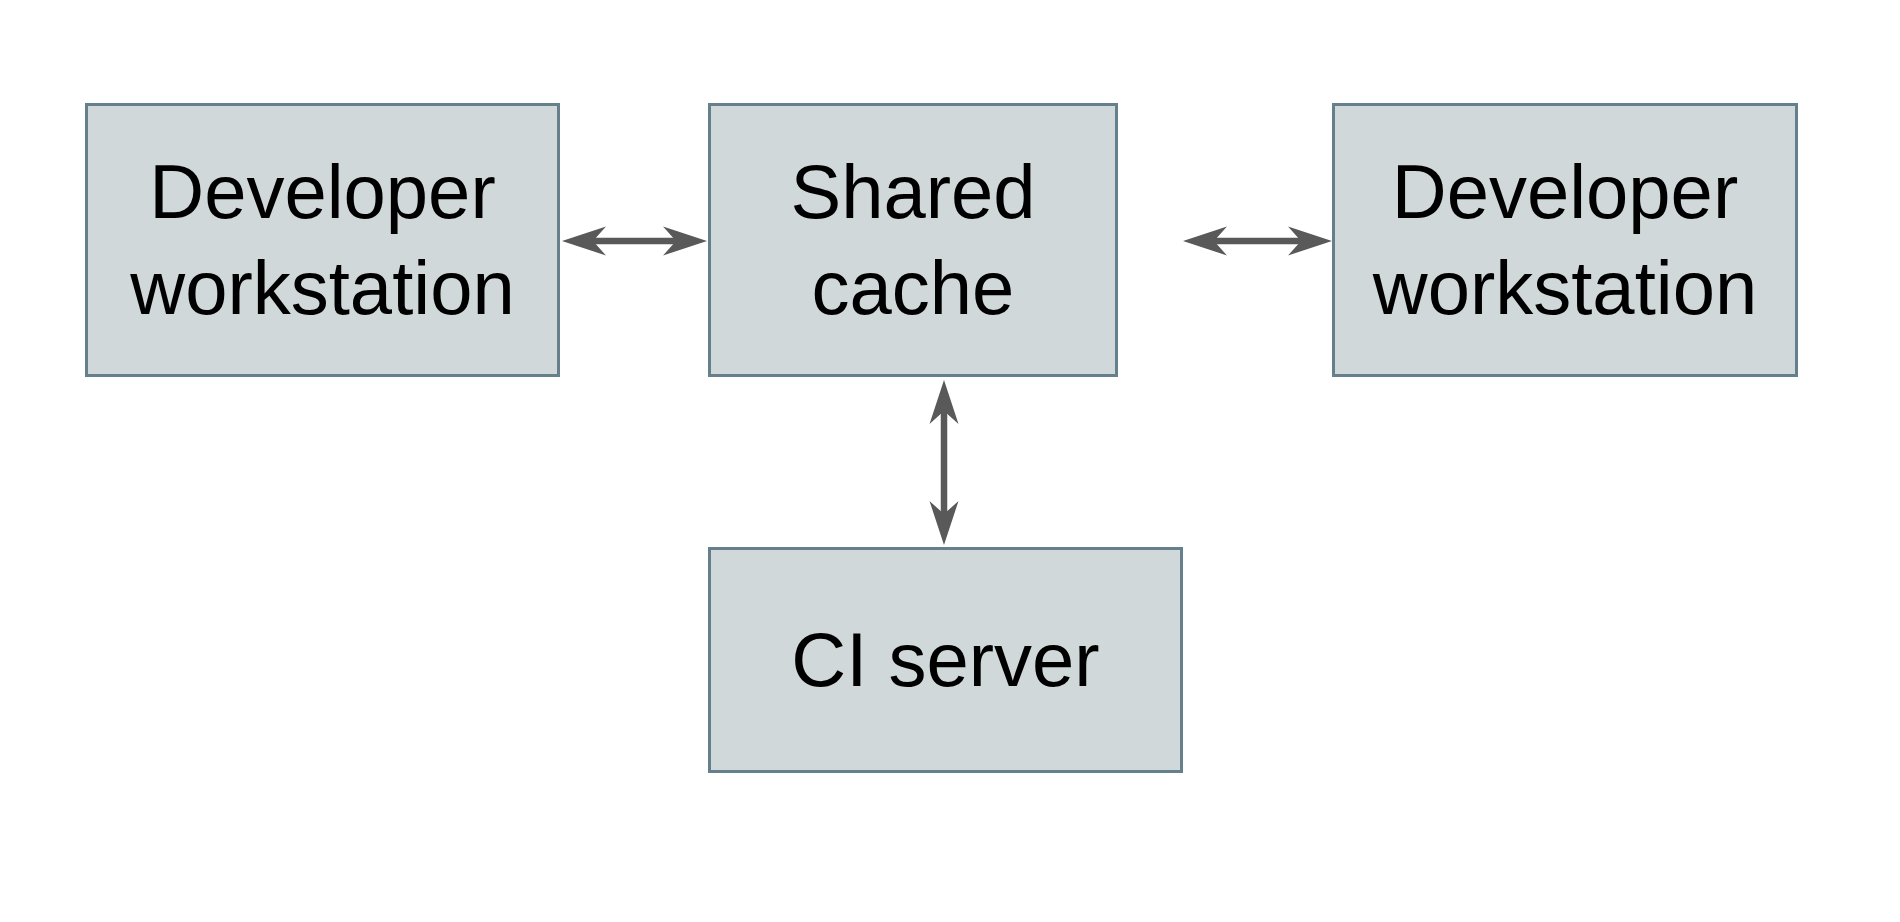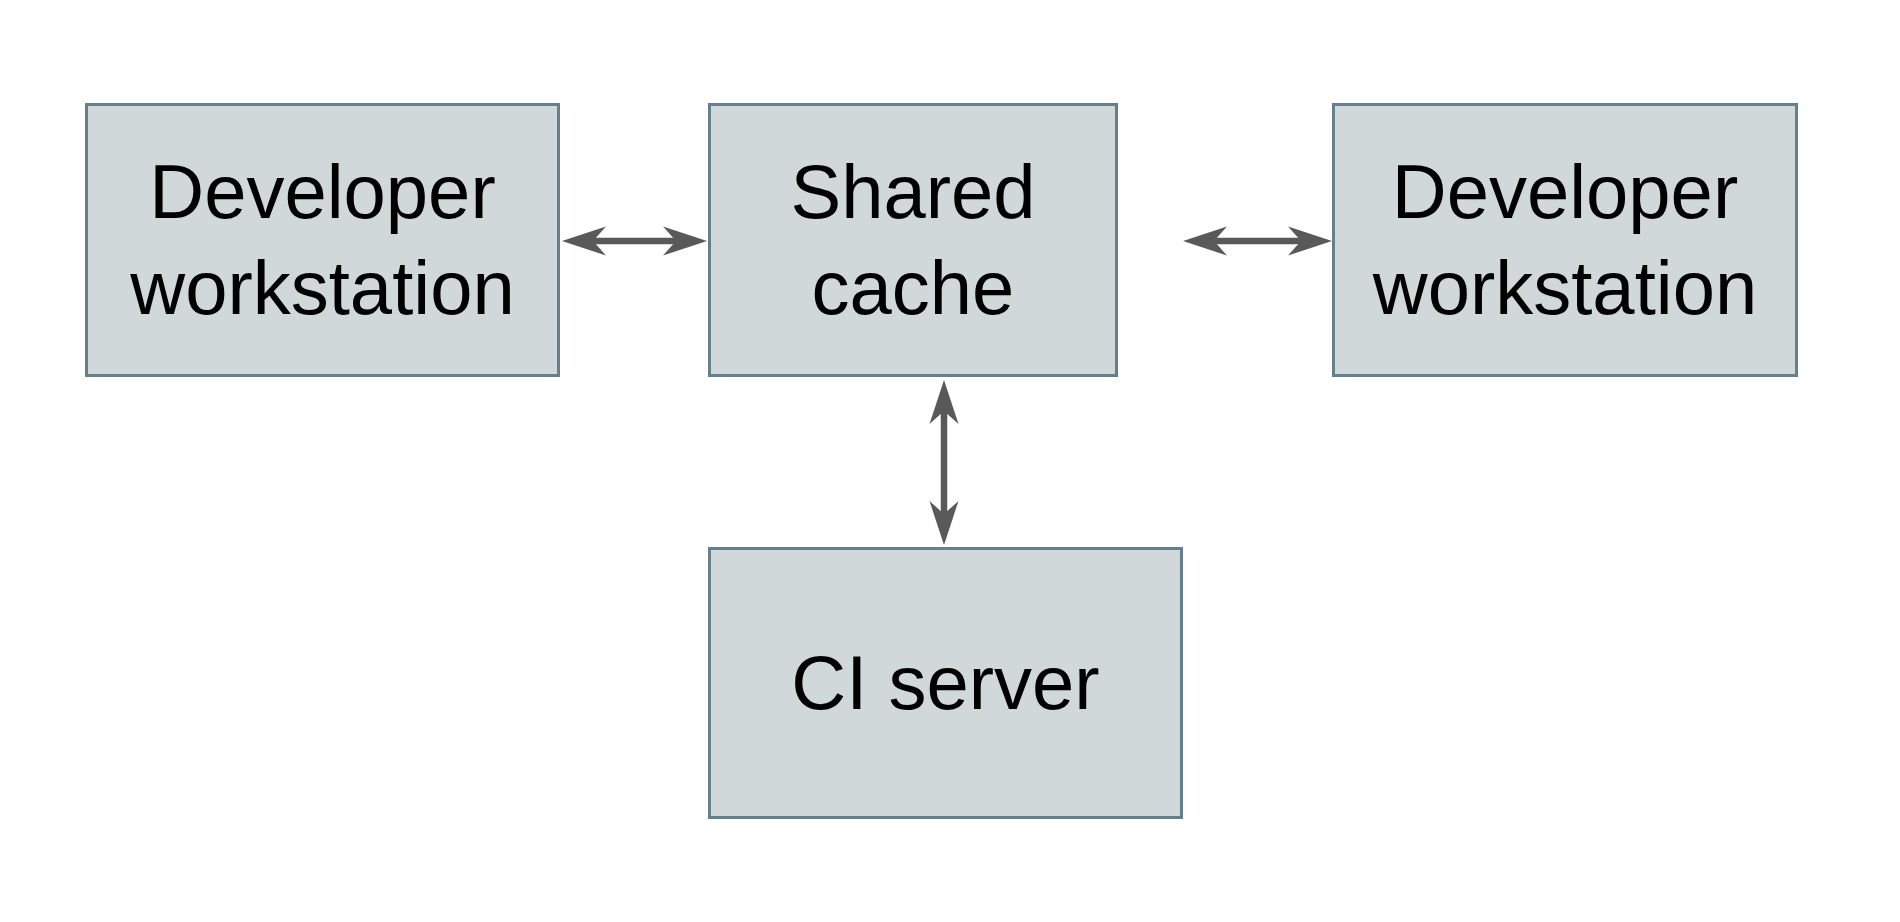--- a/index.html
+++ b/index.html
@@ -35,21 +35,21 @@
     font-size: 76px;
     line-height: 1.26;
     color: var(--text);
     text-align: center;
     white-space: pre-line;
     letter-spacing: 0px;
   }
   .node-dev-left   { left: 85px;   top: 103px; width: 475px; height: 274px; }
   .node-cache      { left: 708px;  top: 103px; width: 410px; height: 274px; }
   .node-dev-right  { left: 1332px; top: 103px; width: 466px; height: 274px; }
-  .node-ci         { left: 708px;  top: 547px; width: 475px; height: 272px; }
+  .node-ci         { left: 708px;  top: 547px; width: 475px; height: 226px; }
   .edge {
     position: absolute;
     color: var(--arrow);
     display: block;
   }
   .edge-left     { left: 562px;  top: 219px; }
   .edge-right    { left: 1183px; top: 219px; }
   .edge-vertical { left: 922px;  top: 380px; }
 </style>
 </head>

